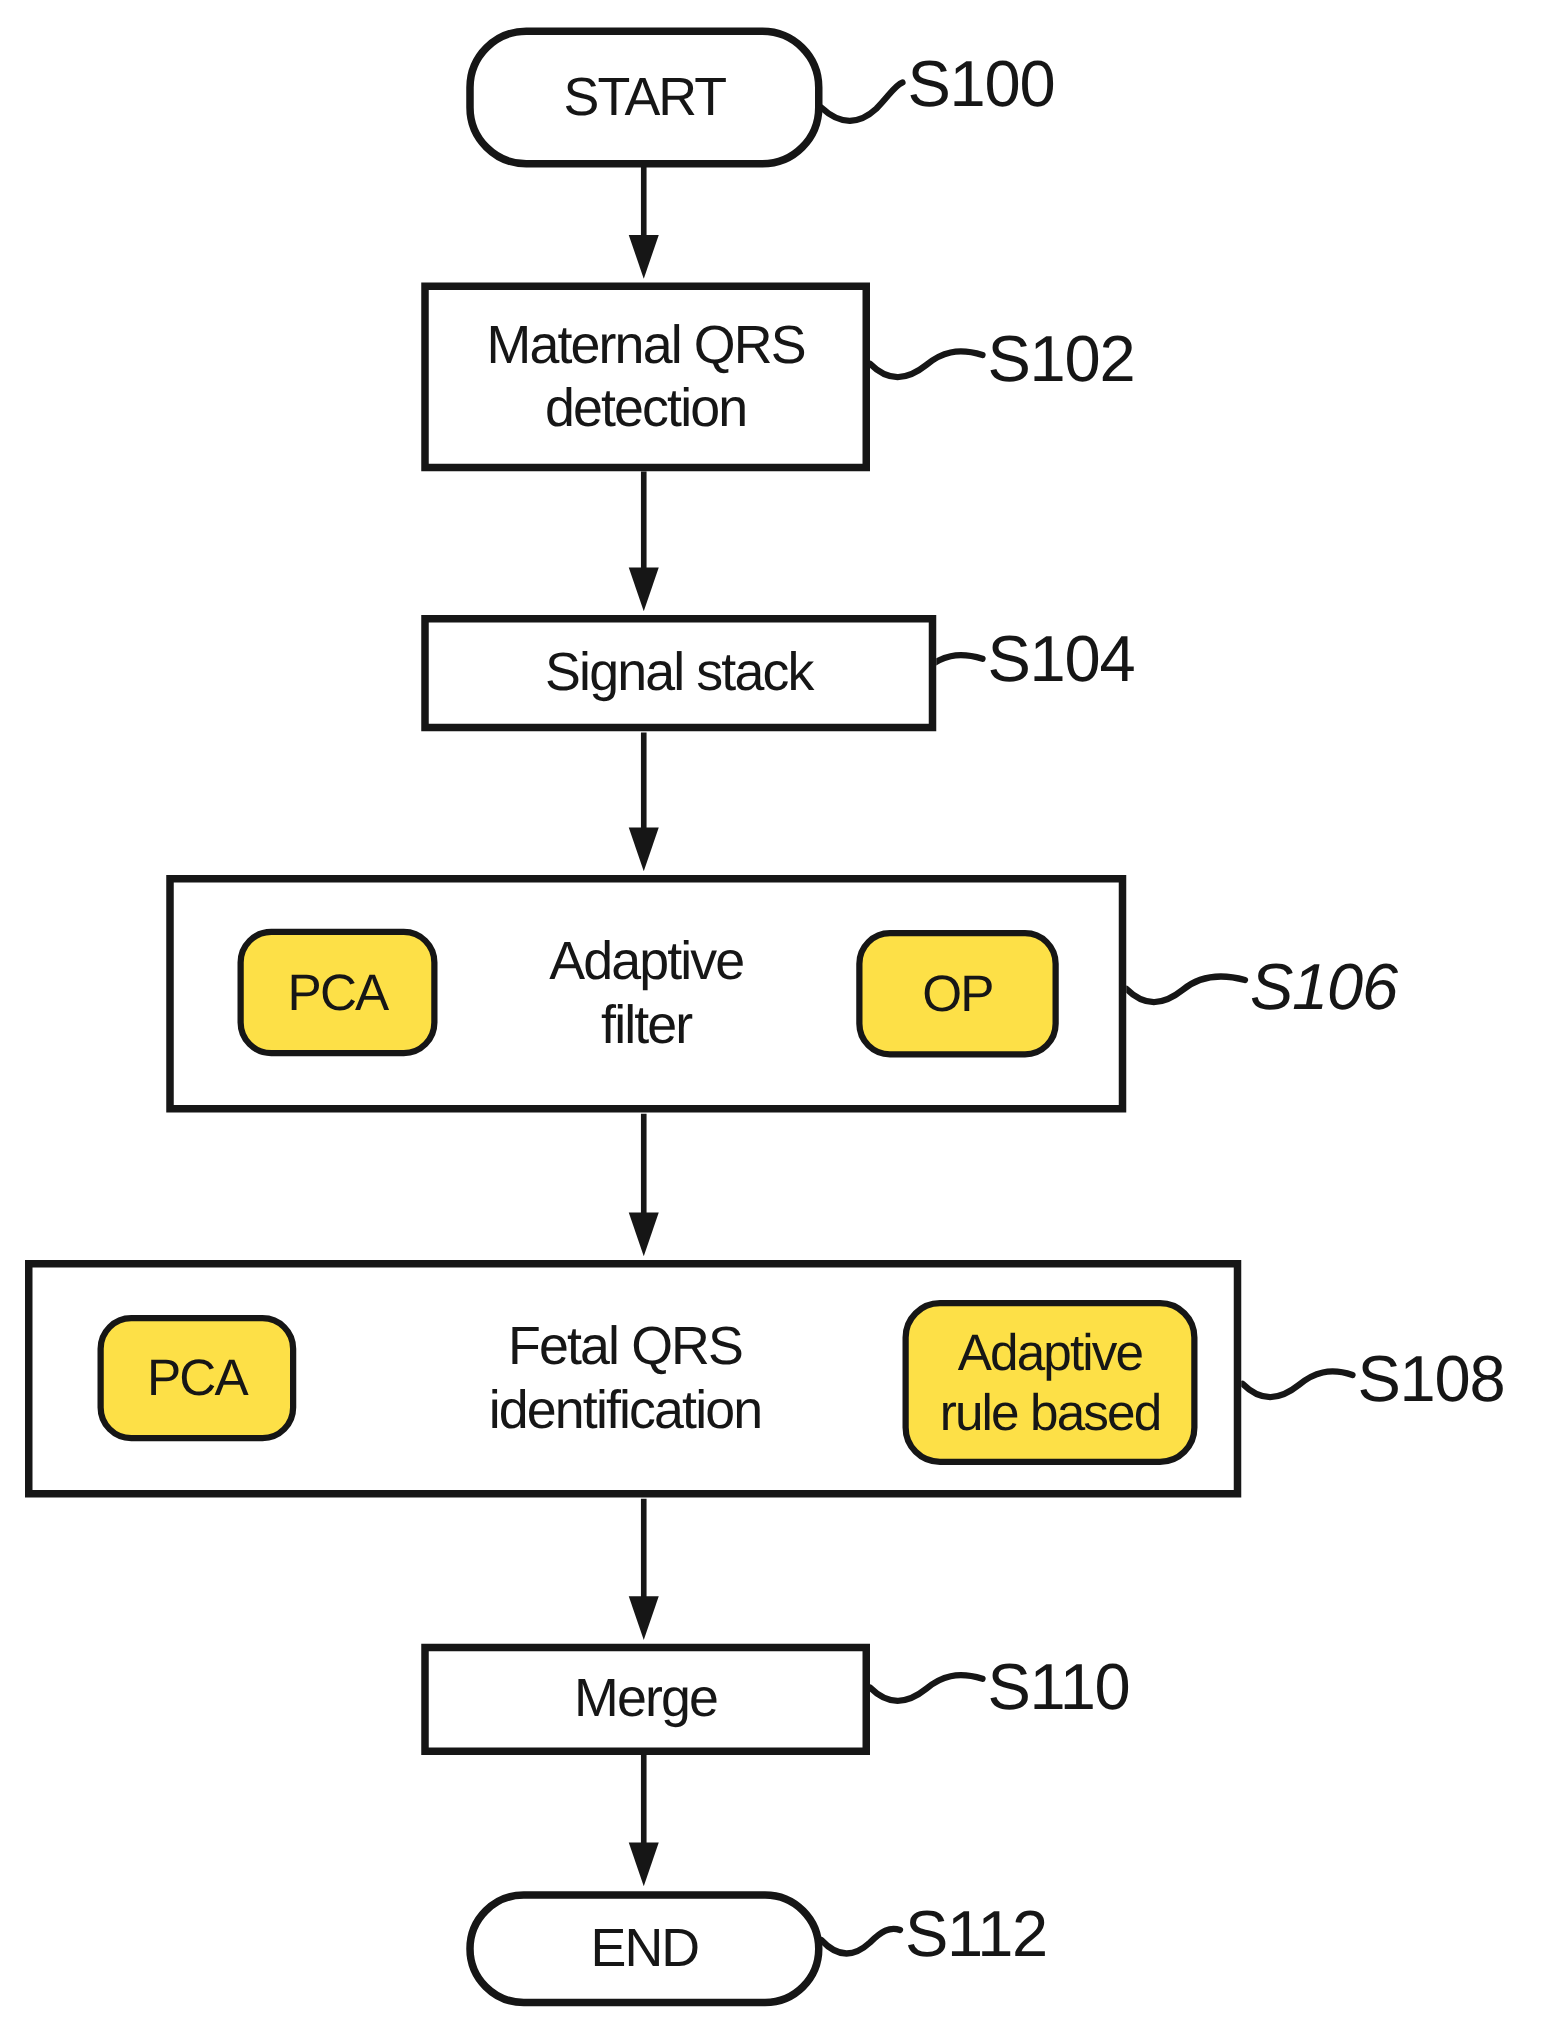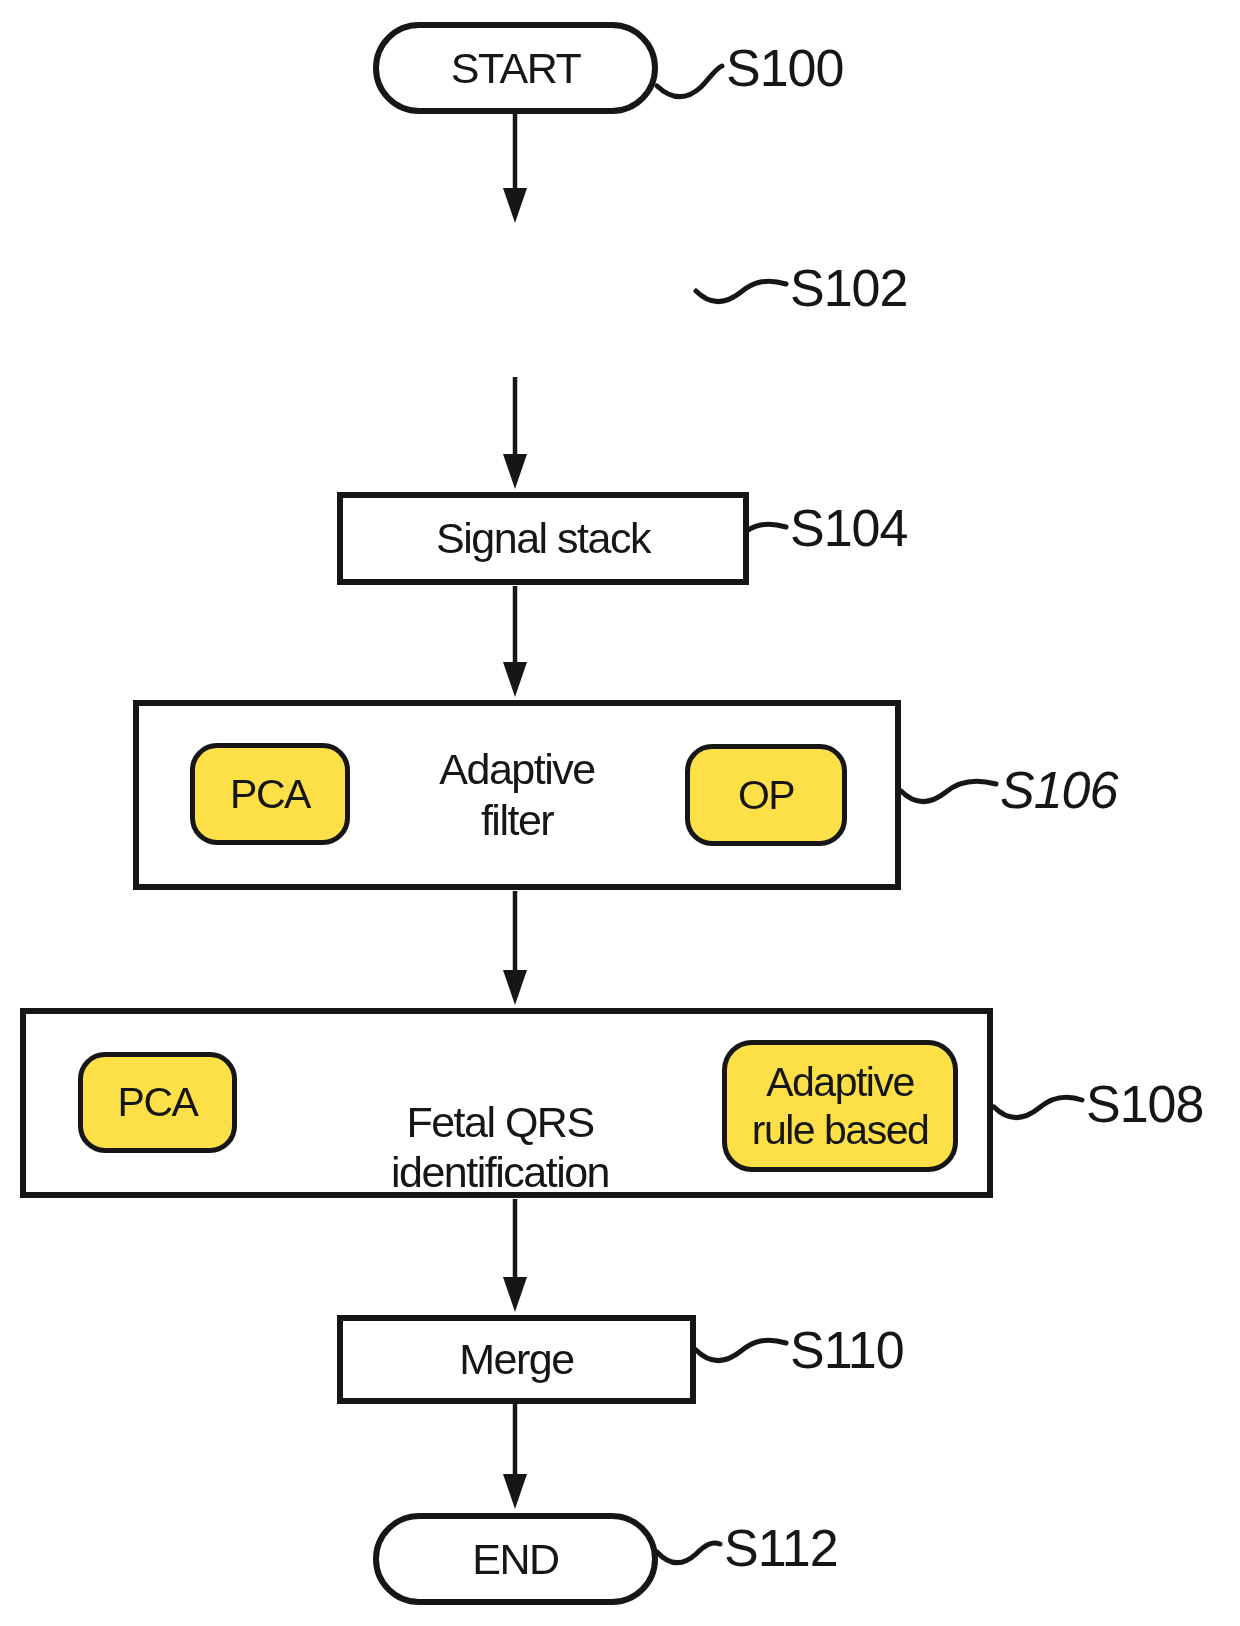--- a/index.html
+++ b/index.html
@@ -63,21 +63,21 @@
   .chip .clabel {
     white-space: pre-line;
     font-size: 41px;
     line-height: 1.18;
     letter-spacing: -1.5px;
     color: #161616;
   }
   .inner-label {
     position: absolute;
     display: flex;
-    align-items: flex-end;
+    align-items: center;
     justify-content: center;
     text-align: center;
     z-index: 3;
   }
   .inner-label .nlabel {
     white-space: pre-line;
     font-size: 43px;
     line-height: 1.18;
     letter-spacing: -1.5px;
     color: #161616;
@@ -126,25 +126,29 @@
 
     <path d="M657,86 C673,101 688,99 701,87 C711,77 716,68 722,66" stroke-width="5" stroke-linecap="round"></path>
     <path d="M696,291 C711,306 726,304 741,292 C753,282 766,278 786,284" stroke-width="5" stroke-linecap="round"></path>
     <path d="M696,534 C711,549 726,547 741,535 C753,525 766,521 786,527" stroke-width="5" stroke-linecap="round"></path>
     <path d="M901,791 C916,806 931,804 946,792 C958,782 974,778 996,784" stroke-width="5" stroke-linecap="round"></path>
     <path d="M994,1107 C1009,1122 1024,1120 1039,1108 C1051,1098 1064,1094 1082,1100" stroke-width="5" stroke-linecap="round"></path>
     <path d="M696,1350 C711,1365 726,1363 741,1351 C753,1341 766,1337 786,1343" stroke-width="5" stroke-linecap="round"></path>
     <path d="M657,1552 C671,1567 684,1565 696,1554 C705,1545 712,1541 720,1544" stroke-width="5" stroke-linecap="round"></path>
   </svg>
 
-  <div class="node terminator" style="left:373px; top:22px; width:285px; height:92px;">
+  <div class="node terminator" style="left:373px; top:22px; width:285px; height:112px;">
     <span class="nlabel">START</span>
   </div>
   <div class="ref" style="left:726px; top:42px;">S100</div>
 
+  <div class="node" style="left:337px; top:226px; width:359px; height:151px;">
+    <span class="nlabel">Maternal QRS
+detection</span>
+  </div>
   <div class="ref" style="left:790px; top:262px;">S102</div>
 
   <div class="node" style="left:337px; top:492px; width:412px; height:93px;">
     <span class="nlabel">Signal stack</span>
   </div>
   <div class="ref" style="left:790px; top:502px;">S104</div>
 
   <div class="node container-box" style="left:133px; top:700px; width:768px; height:190px;">
     <span class="nlabel">Adaptive
 filter</span>

